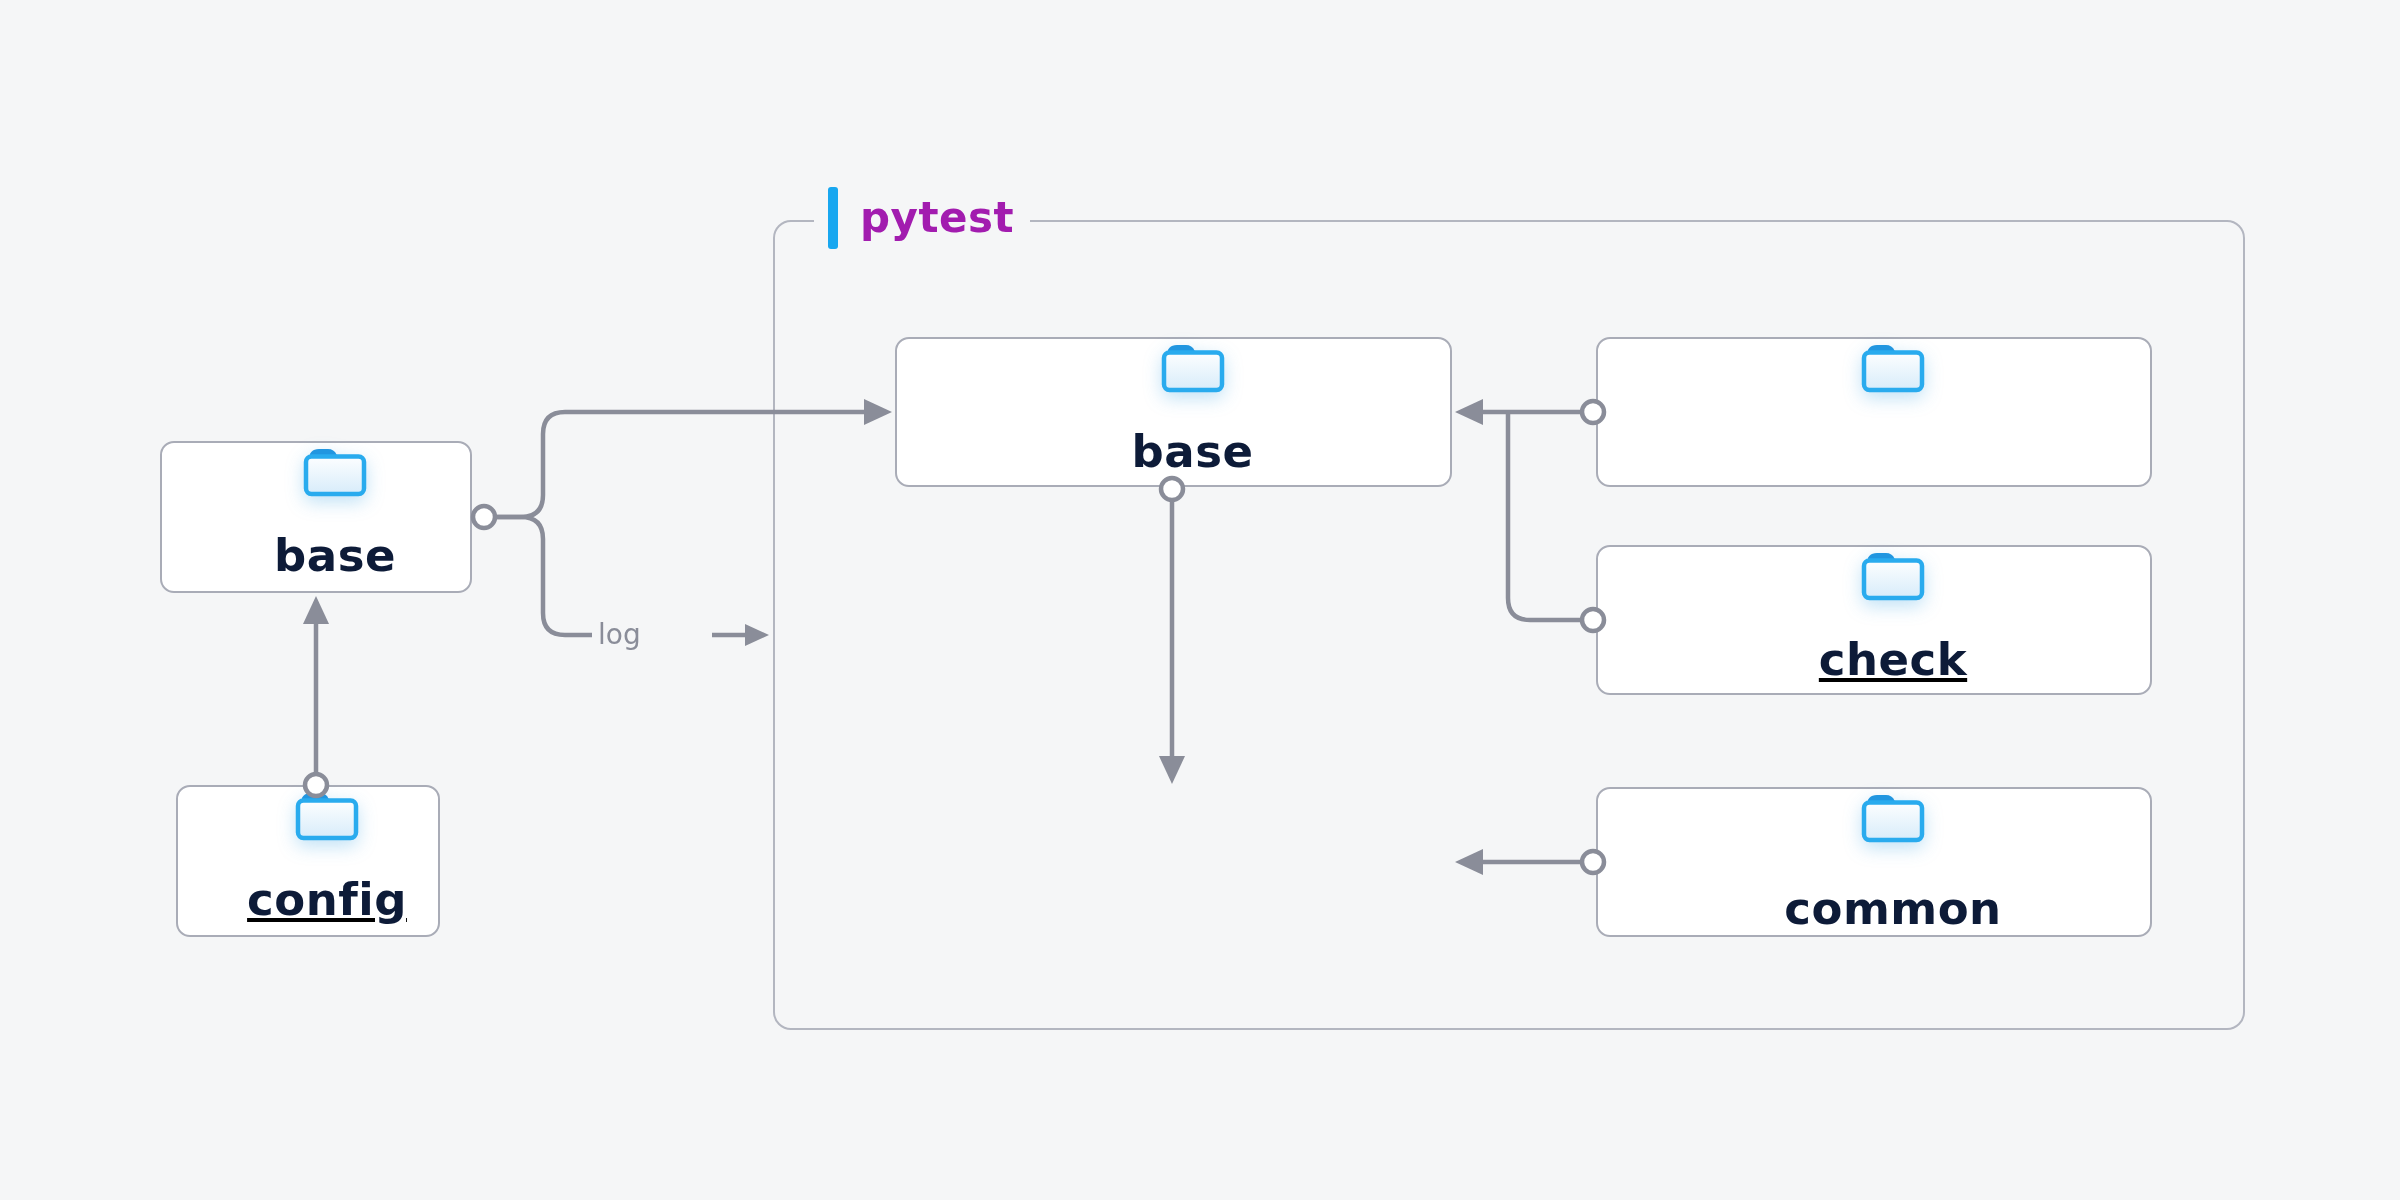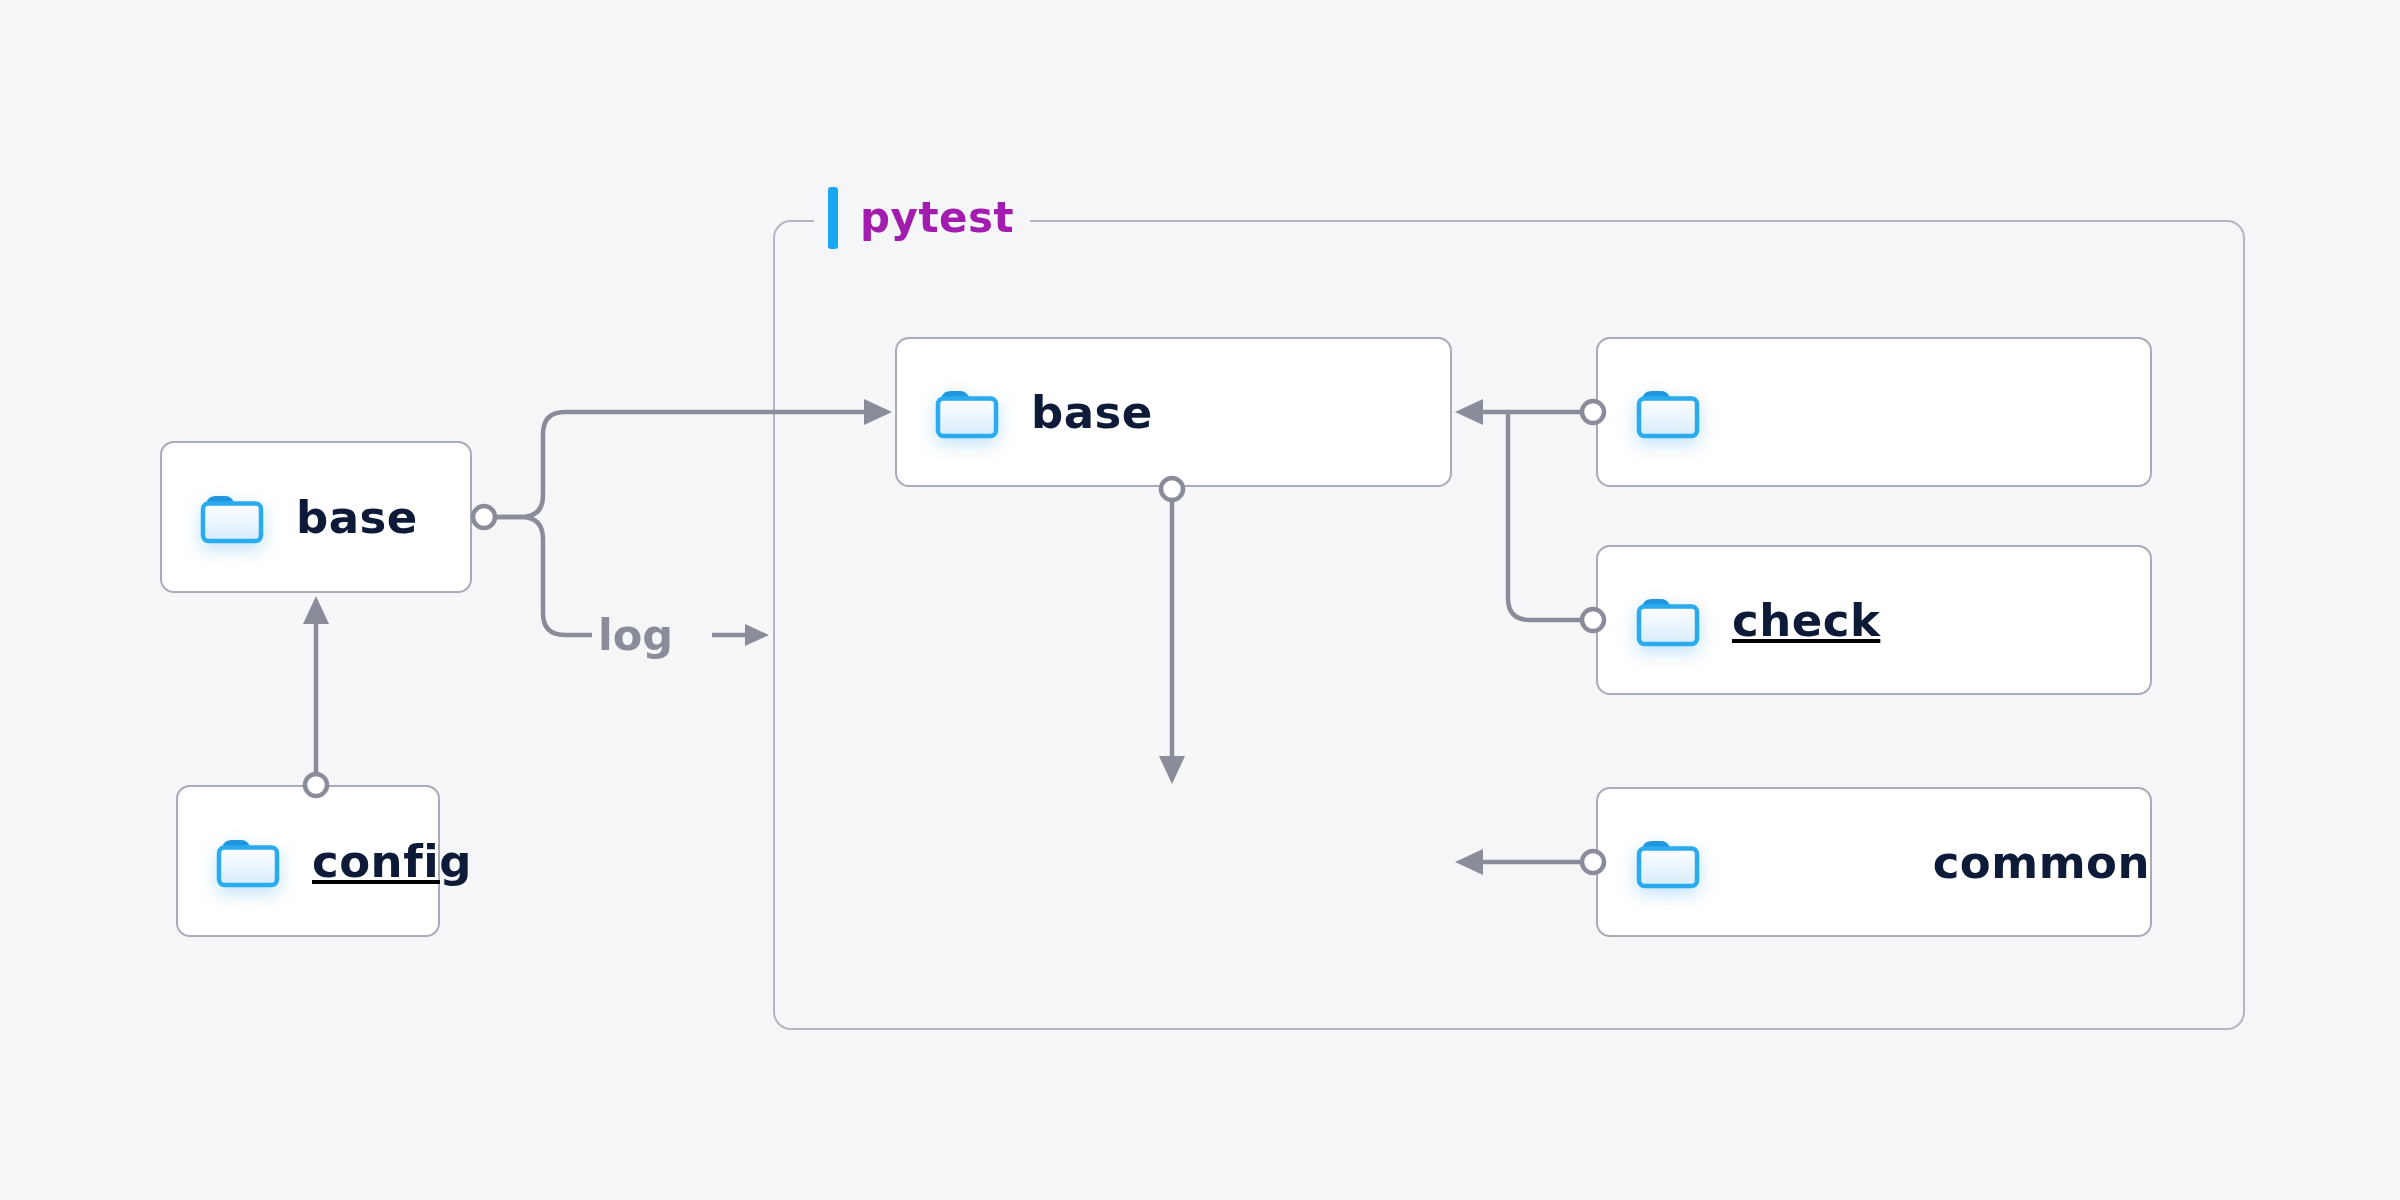--- a/index.html
+++ b/index.html
@@ -25,21 +25,21 @@
   .accent-bar{width:10px;height:62px;border-radius:3px;background:#18a7f0;}
   .group-label-text{
     font-size:42px;font-weight:600;color:#a21caf;letter-spacing:0.5px;
     line-height:64px;
   }
 
   
   .node{
     position:absolute;box-sizing:border-box;
     background:#ffffff;border:2px solid #a9acb7;border-radius:14px;
-    display:flex;align-items:center;gap:32px;padding-left:38px;
+    display:flex;align-items:center;gap:32px;padding-left:38px;flex-direction:column;
   }
   .node-label{
     font-size:45px;font-weight:600;color:#0d1b38;letter-spacing:0.5px;
     white-space:nowrap;
   }
   .folder-icon{
     width:64px;height:54px;flex:0 0 auto;
     filter:drop-shadow(0 6px 9px rgba(33,150,224,0.28));
   }
 
@@ -55,21 +55,21 @@
   .wires{
     position:absolute;left:0;top:0;width:2400px;height:1200px;
     pointer-events:none;
   }
   .wire{stroke:#8a8d99;stroke-width:4.5;fill:none;}
   .wire-head{fill:#8a8d99;stroke:none;}
   .wire-port{fill:#ffffff;stroke:#8a8d99;stroke-width:4.5;}
 
   .edge-label{
     position:absolute;left:598px;top:608px;
-    font-size:43px;font-weight:700;color:#8a8d99;line-height:54px;
+    font-size:28px;font-weight:400;color:#8a8d99;line-height:54px;
   }
   .defs-holder{position:absolute;width:0;height:0;}
 </style>
 </head>
 <body>
 
 <div class="canvas">
 
   <svg class="defs-holder" aria-hidden="true">
     <defs>

